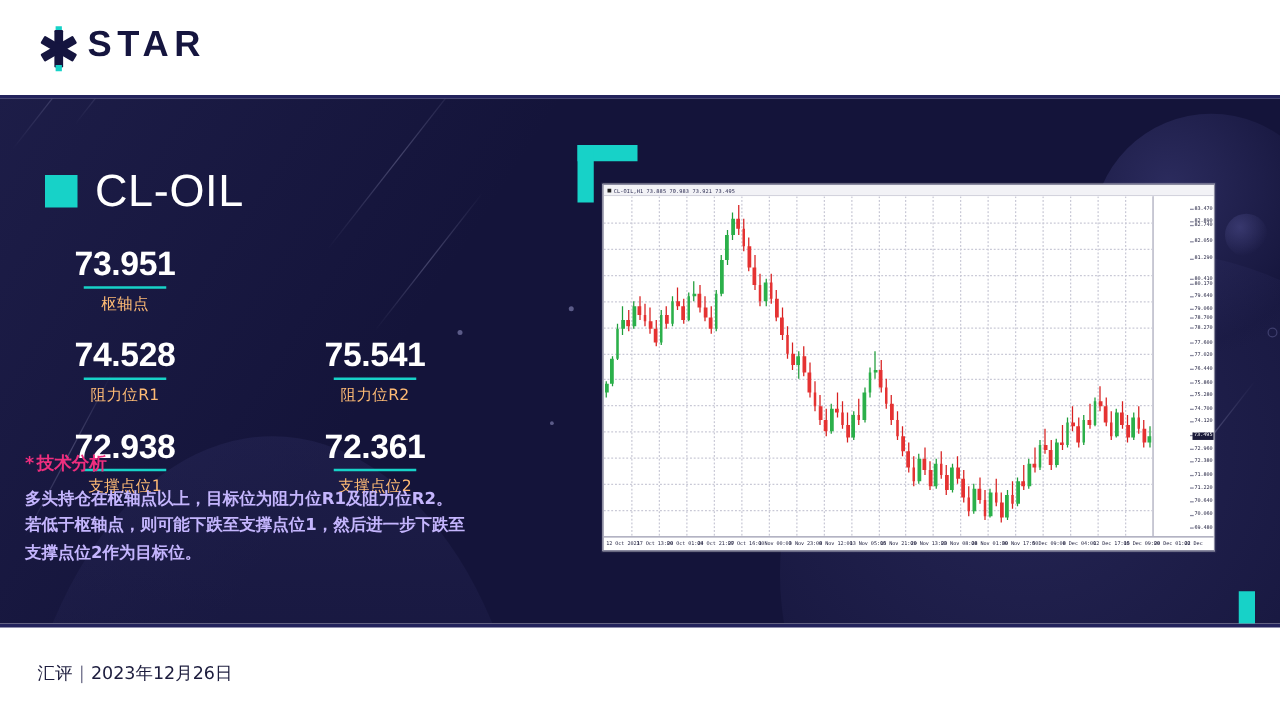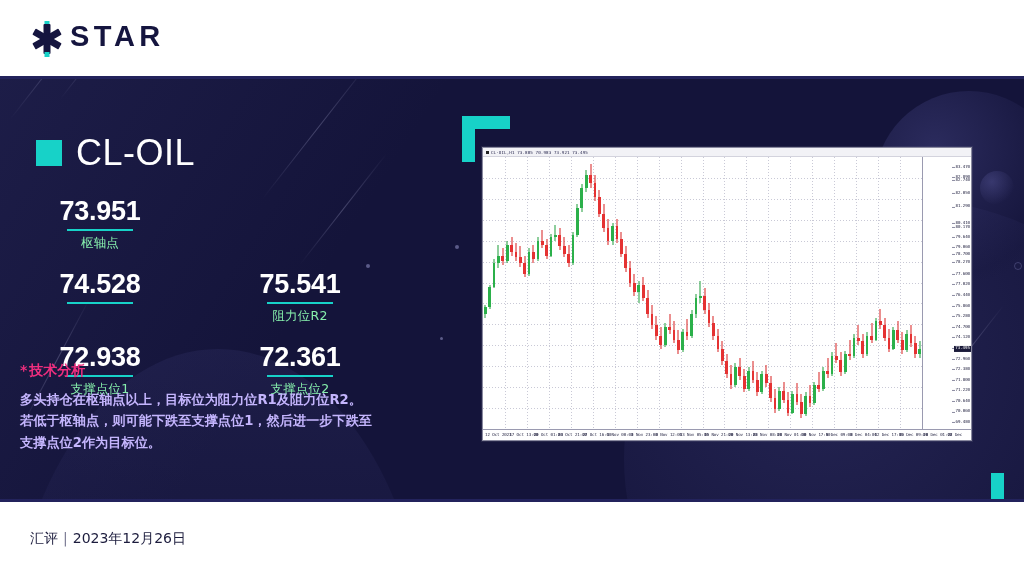--- a/index.html
+++ b/index.html
@@ -99,21 +99,21 @@
   .lv-cell.col1  { width:200px; }
   .lv-cell.col2  { width:200px; }
   .lv-val {
     font-size:27px; font-weight:bold; color:#ffffff; line-height:1.06;
     letter-spacing:-.3px;
   }
   .lv-underline {
     width:66px; height:2.5px; background:#17d2c8; margin:3px auto 4px auto;
   }
   .lv-lbl {
-    font-size:12.5px; color:#86efac; letter-spacing:.2px;
+    font-size:12.5px; color:#fdba74; letter-spacing:.2px;
     font-family:"DejaVu Sans","Liberation Sans",sans-serif;
   }
   .row-2 { margin-top:18px; }
   .row-3 { margin-top:18px; }
 
   .analysis { position:absolute; left:20px; top:283px; width:400px; }
   .analysis-title {
     font-size:14px; font-weight:bold; color:#ef2e7e; margin-bottom:9px;
     font-family:"DejaVu Sans","Liberation Sans",sans-serif;
   }
@@ -268,20 +268,21 @@
           <div class="lv-val">73.951</div>
           <div class="lv-underline"></div>
           <div class="lv-lbl">枢轴点</div>
         </div>
       </div>
 
       <div class="lv-row row-2">
         <div class="lv-cell col1">
           <div class="lv-val">74.528</div>
           <div class="lv-underline"></div>
+          <div class="lv-lbl">阻力位R1</div>
         </div>
         <div class="lv-cell col2">
           <div class="lv-val">75.541</div>
           <div class="lv-underline"></div>
           <div class="lv-lbl">阻力位R2</div>
         </div>
       </div>
 
       <div class="lv-row row-3">
         <div class="lv-cell col1">

